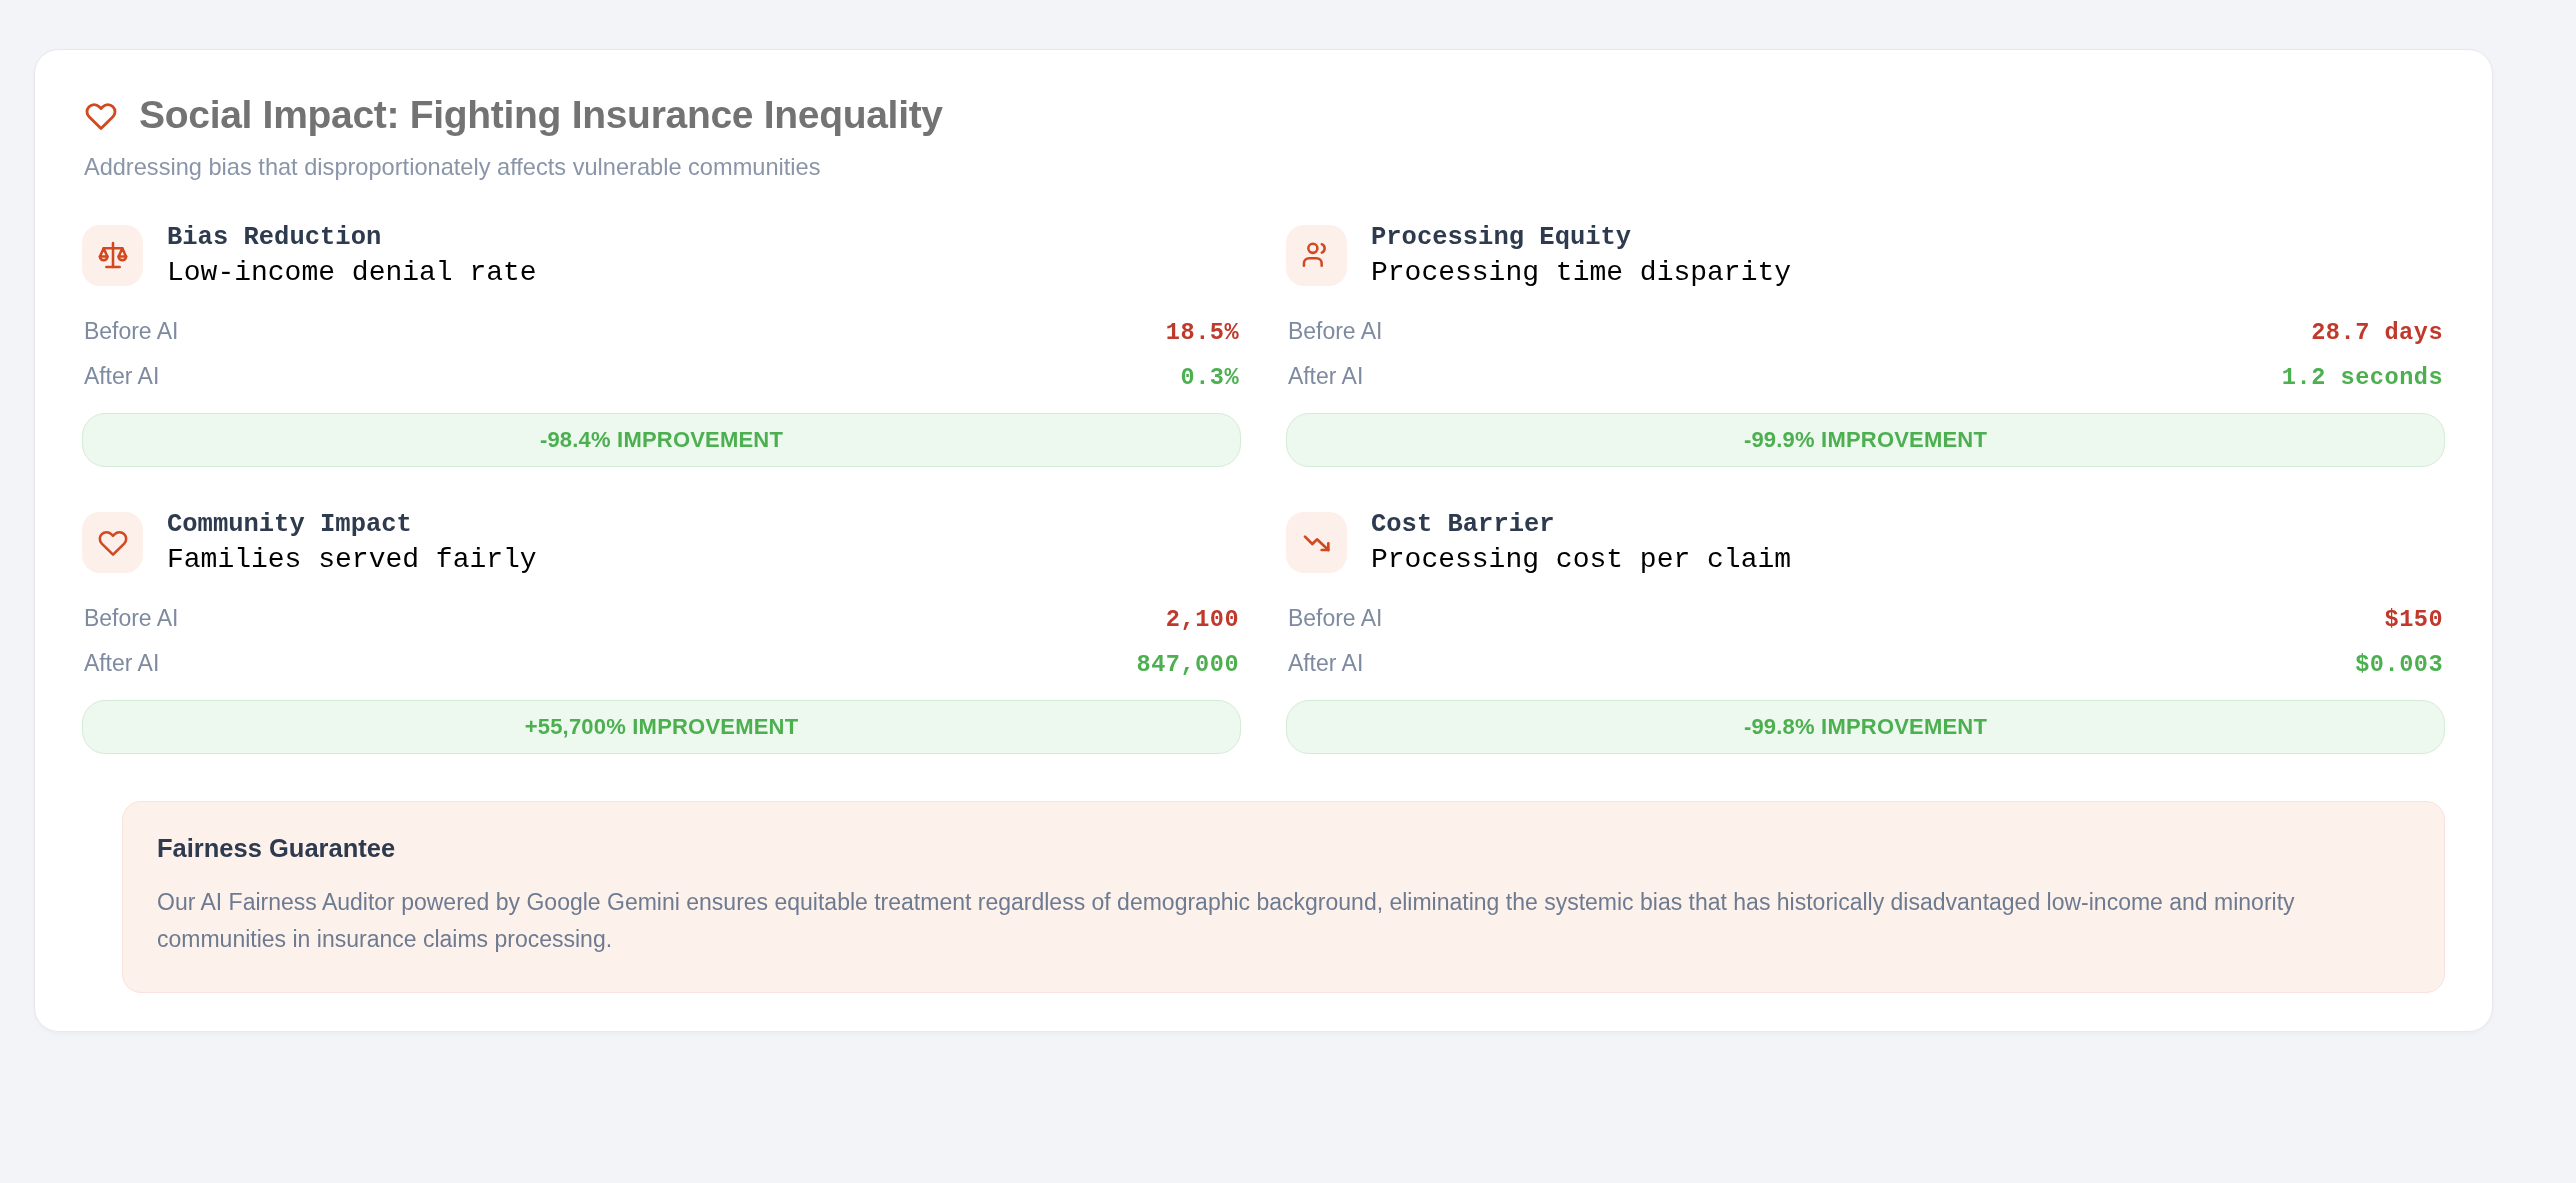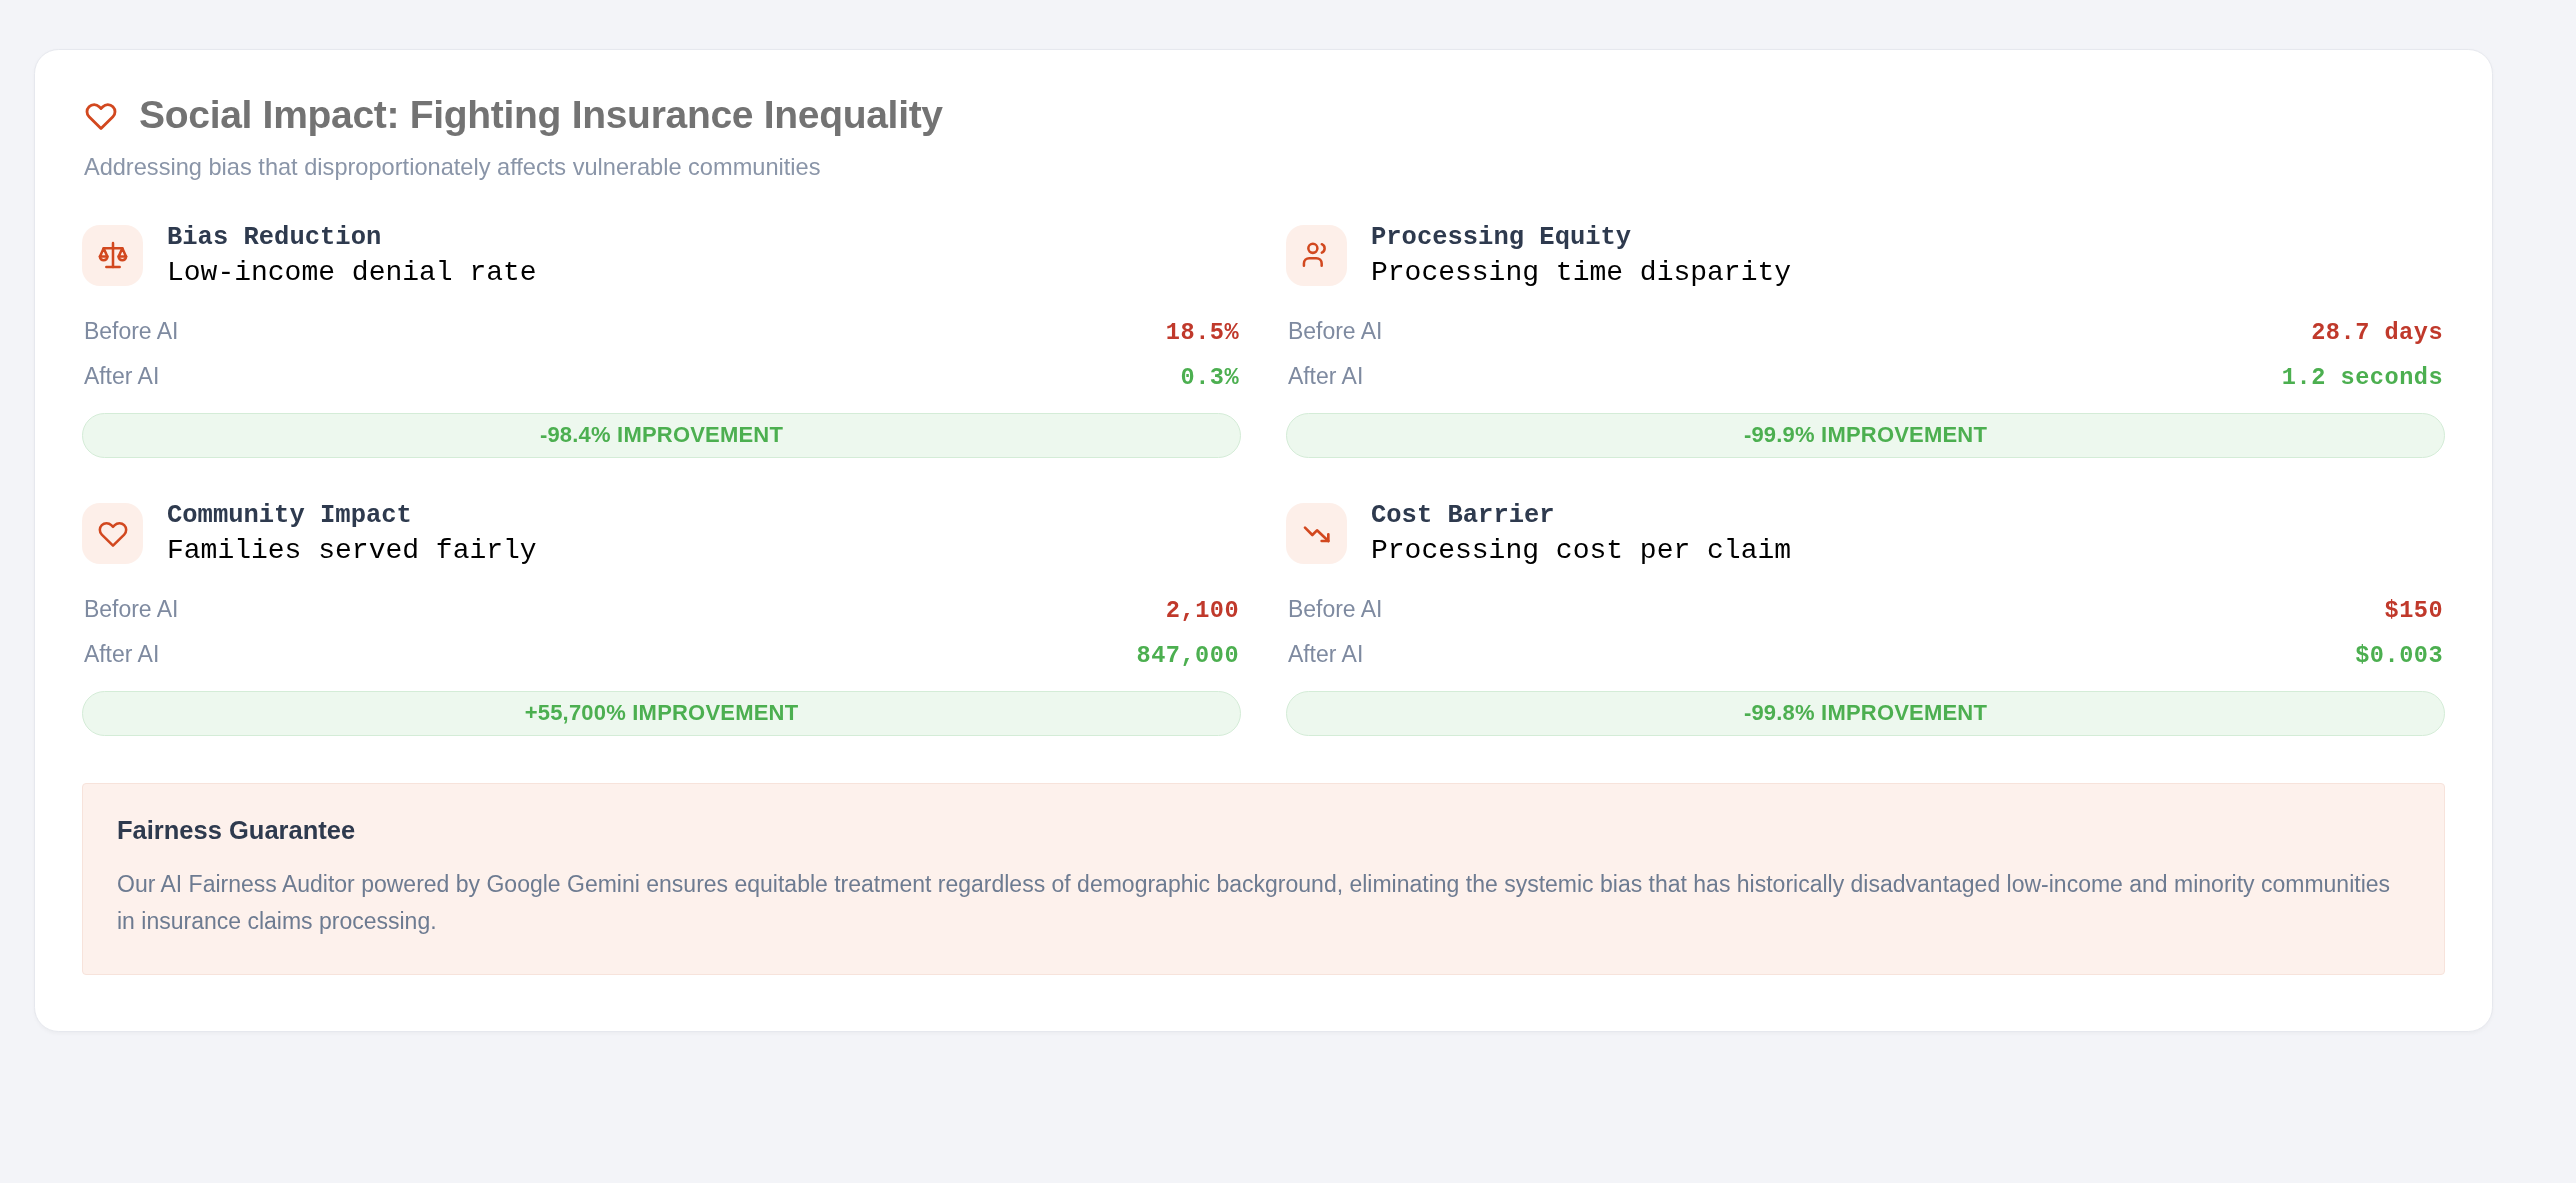--- a/index.html
+++ b/index.html
@@ -124,40 +124,41 @@
     font-family: "Liberation Mono", "DejaVu Sans Mono", monospace;
     font-size: 23.6px;
     font-weight: 700;
     letter-spacing: 0.5px;
   }
   .stat-value.before { color: #c0392b; }
   .stat-value.after  { color: #4caf50; }
 
   .improve-badge {
     margin-top: 17px;
-    height: 45px;
+    height: 54px;
     border-radius: 23px;
     background: #edf8ee;
     border: 1.9px solid #d4ecd7;
     display: flex;
     align-items: center;
     justify-content: center;
     font-size: 22px;
     font-weight: 700;
     color: #4caf50;
     letter-spacing: 0.2px;
   }
 
   
   .fairness {
     margin-top: 47px;
     background: #fdf1ec;
     border: 1.9px solid #f7e3db;
-    border-radius: 4px;
+    border-radius: 19px;
     padding: 32px 34px 34px 34px;
+    margin-left: 40px;
   }
 
   .fairness-title {
     font-size: 25.5px;
     font-weight: 700;
     color: #2e3a4e;
     margin-bottom: 21px;
   }
 
   .fairness-body {

